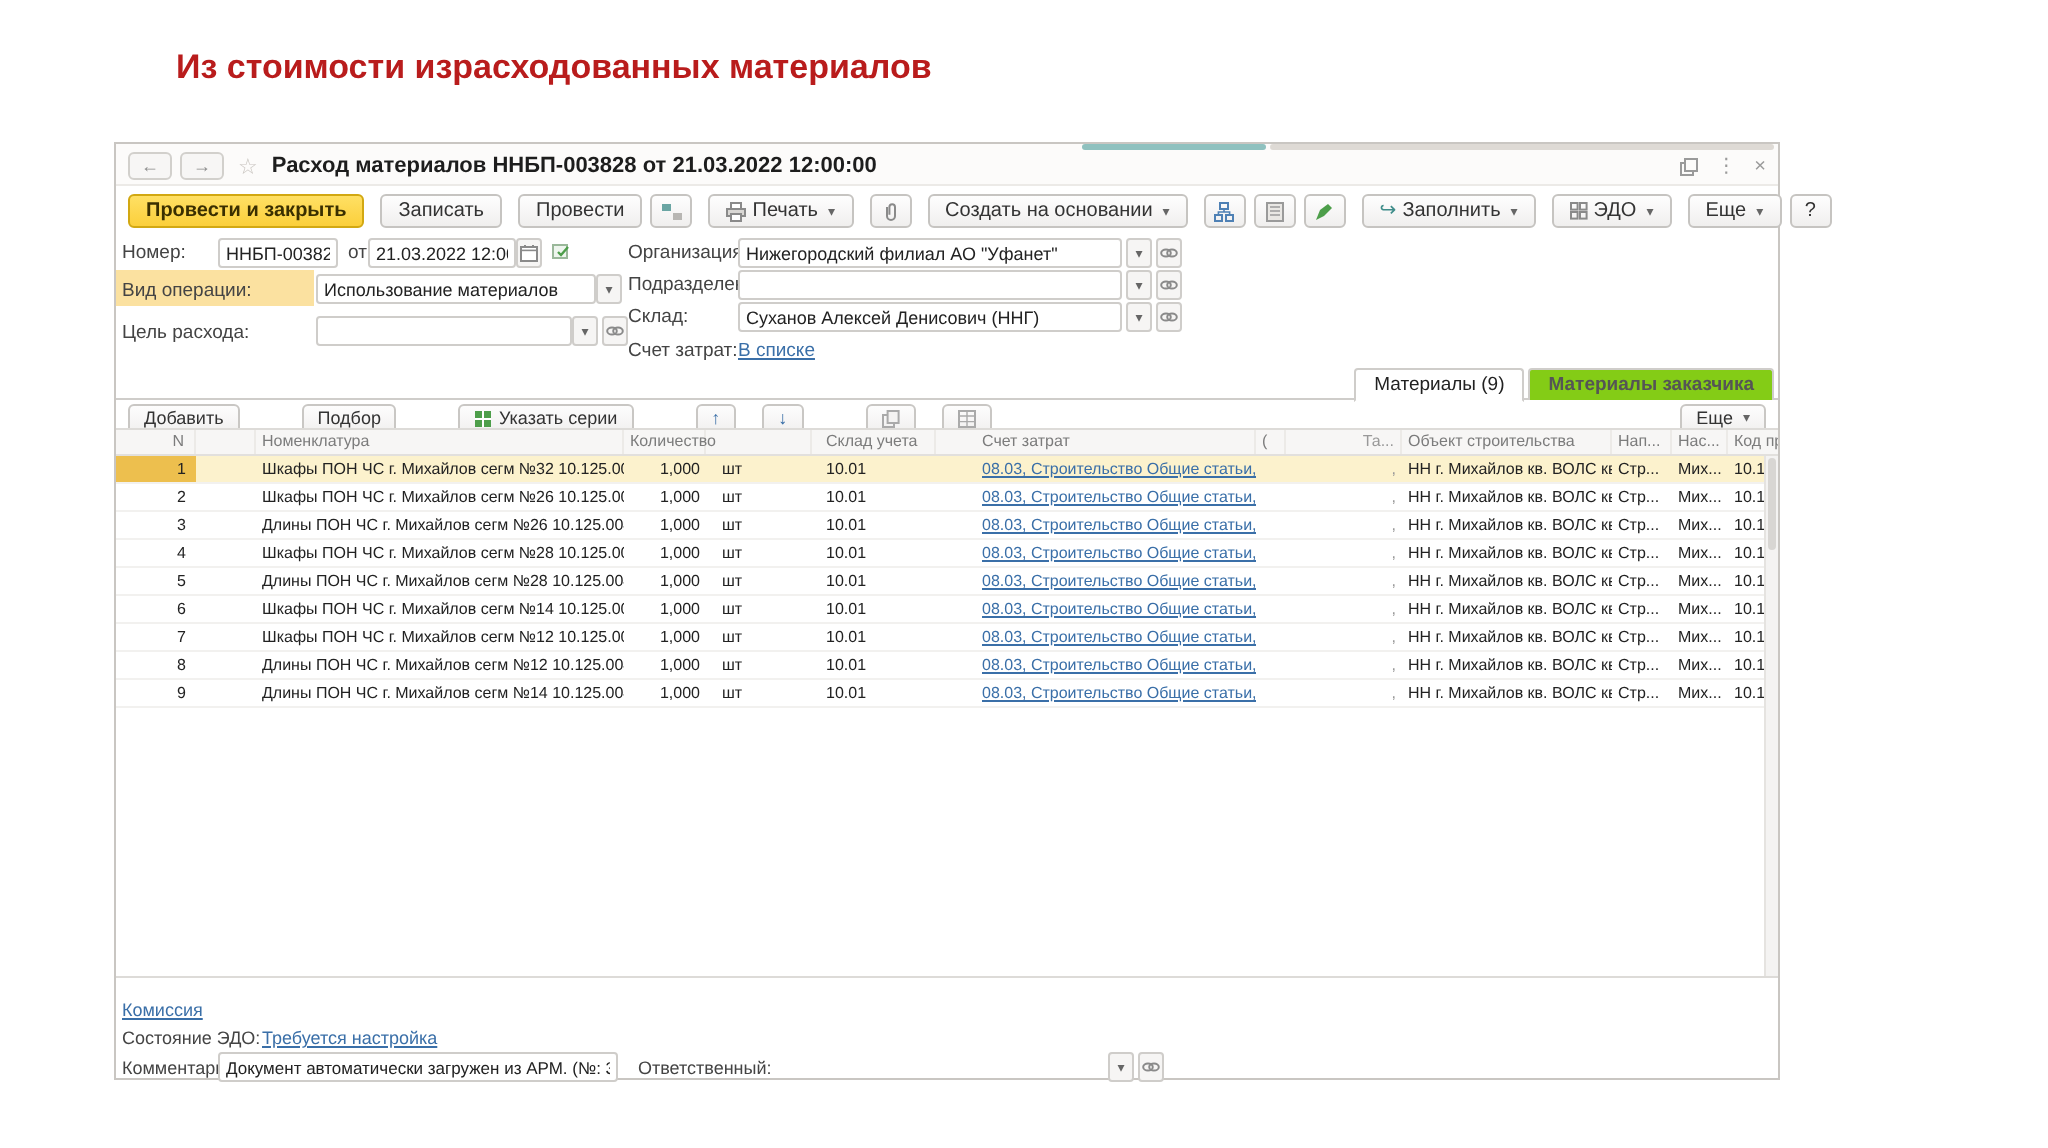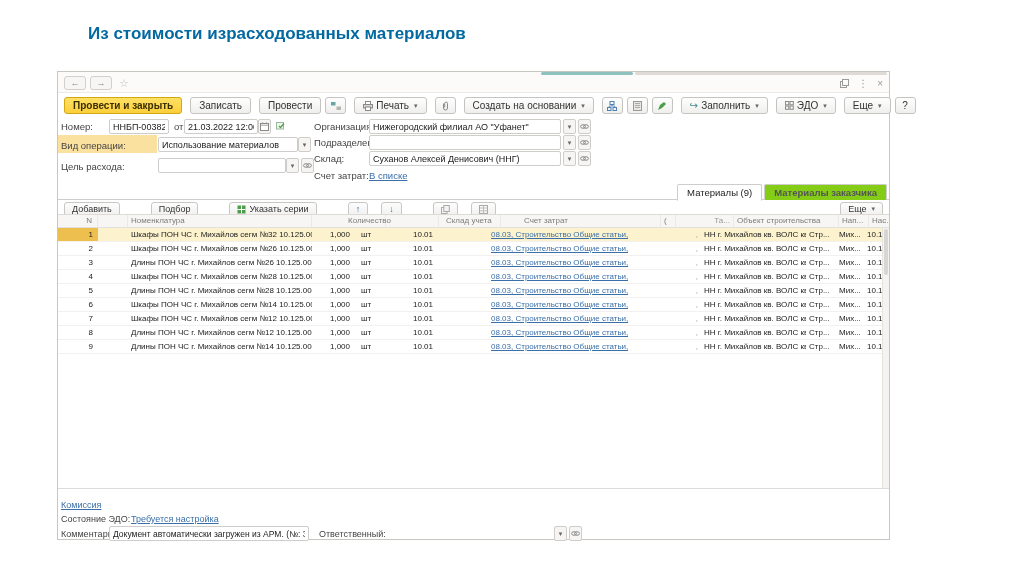--- a/index.html
+++ b/index.html
@@ -1,21 +1,21 @@
 <!DOCTYPE html>
 <html><head>
 <meta charset="utf-8">
 <style>
   * { margin:0; padding:0; box-sizing:border-box; }
   html,body { background:#fff; }
   body { width:1024px; height:574px; position:relative; overflow:hidden;
          font-family:"Liberation Sans","DejaVu Sans",sans-serif; color:#333; }
 
   #slide-heading { position:absolute; left:88px; top:24px; font-size:17px;
-                   font-weight:bold; color:#0369a1; }
+                   font-weight:bold; color:#b91c1c; }
 
   
   #win { position:absolute; left:57px; top:71px; width:833px; height:469px;
          background:#fff; border:1px solid #c9c6c2; font-size:10px; }
 
   .topedge { position:absolute; top:0; height:3px; border-radius:2px; z-index:5; }
   #topedge-teal { left:483px; width:92px; background:#8fc1bf; }
   #topedge-grey { left:577px; width:252px; background:#dedad5; }
 
   .titlebar { height:21px; display:flex; align-items:center; gap:4px;
@@ -81,21 +81,21 @@
   .thead .cell { border-right:1px solid #eceae7; }
   .cell { padding:0 3px; white-space:nowrap; overflow:hidden; flex:none; }
   .trow { display:flex; height:14px; line-height:14px; border-bottom:1px solid #f2f1ef;
           font-size:8px; color:#222; }
   .trow.active { background:#fcf2cd; }
   .trow.active .c-n { background:#edbf4e; }
   .c-n     { width:40px; text-align:right; padding-right:5px; }
   .c-marker{ width:30px; }
   .c-name  { width:184px; }
   .c-qty   { width:41px; text-align:right; }
-  .thead .c-qty { text-align:left; overflow:visible;margin-left:33px; }
+  .thead .c-qty { text-align:left; overflow:visible; }
   .c-unit  { width:53px; padding-left:8px; }
   .c-account{ width:62px; padding-left:7px; }
   .c-cost  { width:140px;margin-left:20px; }
   .c-paren { width:15px; }
   .c-ta    { width:58px; text-align:right; color:#999; }
   .c-object{ width:105px; }
   .c-nap   { width:30px; }
   .c-nas   { width:28px; }
   .c-code  { width:47px; }
   .trow .c-cost { color:#3a6fa8; text-decoration:underline; }
@@ -116,20 +116,21 @@
 <div id="slide-heading">Из стоимости израсходованных материалов</div>
 
 <div id="win">
   <div class="topedge" id="topedge-teal"></div>
   <div class="topedge" id="topedge-grey"></div>
 
   <div class="titlebar">
     <div class="navbtn">←</div>
     <div class="navbtn">→</div>
     <div class="star">☆</div>
+    <div class="wtitle">Расход материалов ННБП-003828 от 21.03.2022 12:00:00</div>
     <div class="wctrls">
       <span>
         <svg width="9" height="9" viewBox="0 0 9 9">
             <rect x="0.5" y="2.5" width="6" height="6" fill="none" stroke="#9a9a9a"></rect>
             <rect x="2.5" y="0.5" width="6" height="6" fill="#fcfbfa" stroke="#9a9a9a"></rect>
           </svg>
       </span>
       <span>⋮</span>
       <span>×</span>
     </div>

